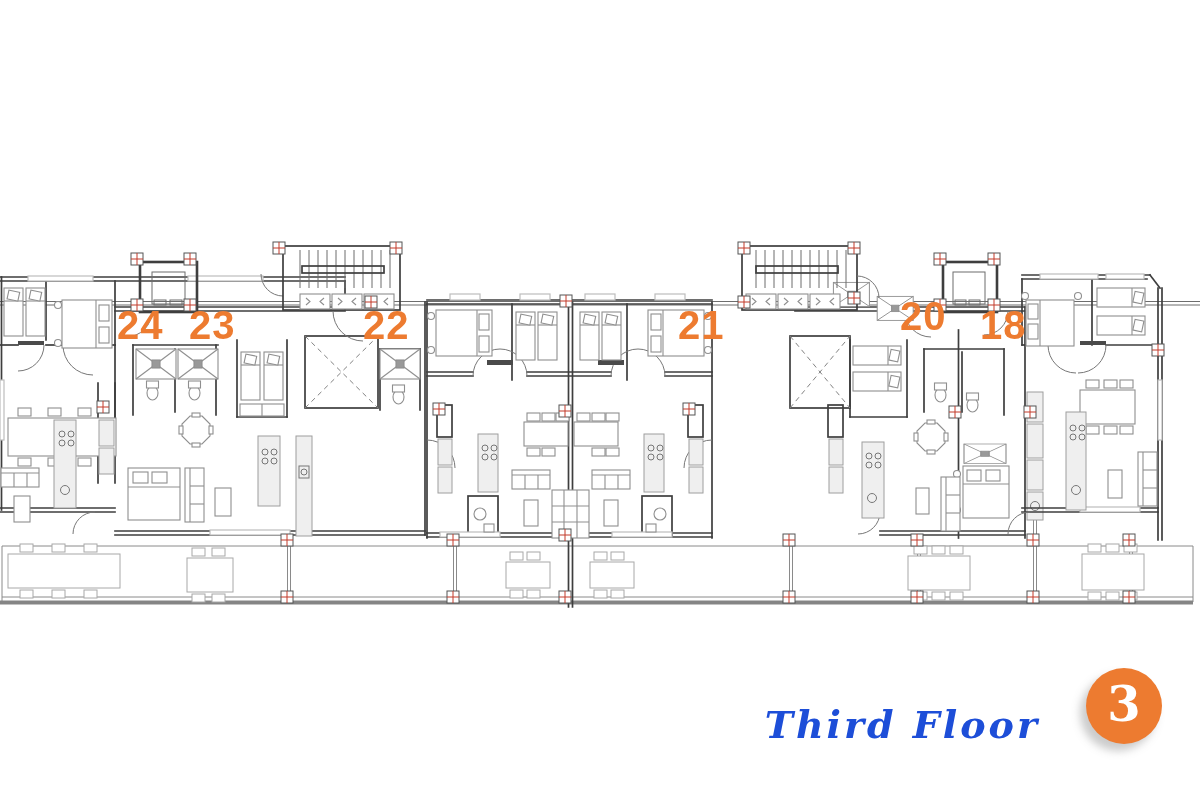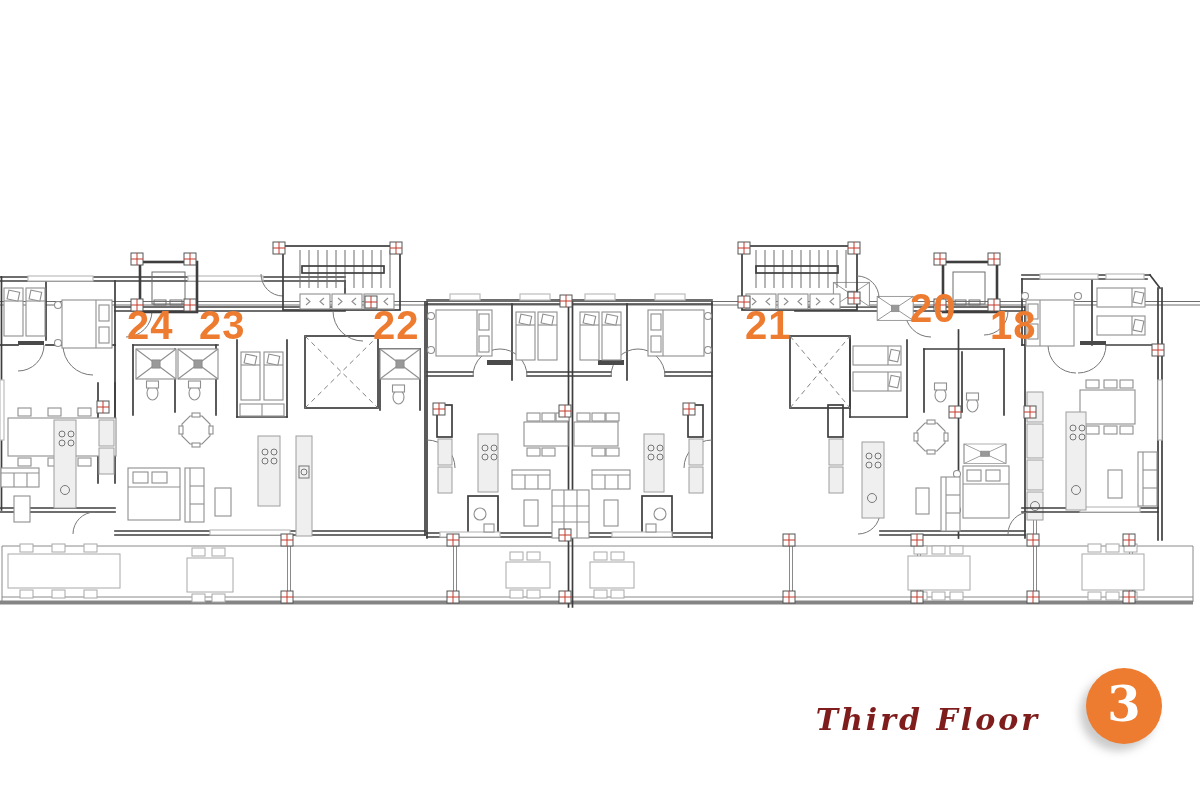--- a/index.html
+++ b/index.html
@@ -1,25 +1,25 @@
 <!DOCTYPE html>
 <html><head>
 <meta charset="utf-8">
 <style>
   html,body{margin:0;padding:0;background:#ffffff;}
   #stage{position:relative;width:1200px;height:800px;background:#fff;overflow:hidden;
          font-family:"Liberation Sans",sans-serif;}
   .block-title{position:absolute;top:56px;right:72px;font-family:"DejaVu Serif",serif;
          font-weight:bold;font-size:43px;letter-spacing:1px;color:#ED7B30;}
   .unit-num{position:absolute;font-family:"Liberation Sans",sans-serif;font-weight:bold;
-         font-size:40px;color:#ED7B30;letter-spacing:1px;line-height:1;padding-left:10px;}
+         font-size:40px;color:#ED7B30;letter-spacing:1px;line-height:1;}
   .floor-es{position:absolute;top:668px;right:160px;font-family:"DejaVu Serif",serif;
          font-weight:bold;font-size:29px;letter-spacing:3px;color:#ED7B30;white-space:nowrap;}
   .floor-en{position:absolute;top:702px;right:160px;font-family:"DejaVu Serif",serif;
-         font-weight:bold;font-style:italic;font-size:30px;letter-spacing:3px;color:#7f1d1d;white-space:nowrap;}
+         font-weight:bold;font-style:italic;font-size:38px;letter-spacing:3px;color:#1d4ed8;white-space:nowrap;}
   .floor-badge{position:absolute;left:1086px;top:668px;width:76px;height:76px;border-radius:50%;
          background:#ED7B30;box-shadow:-6px 7px 9px rgba(140,140,140,0.45);
          display:flex;align-items:center;justify-content:center;}
   .floor-badge span{font-family:"DejaVu Serif",serif;font-weight:bold;font-size:48px;color:#ffffff;
          transform:translateY(-2px);}
   svg{position:absolute;left:0;top:0;}
   .w{stroke:#3e3e3e;fill:none;stroke-width:1.7;stroke-linecap:square;}
   .w2{stroke:#3e3e3e;fill:none;stroke-width:2.6;stroke-linecap:square;}
   .thin{stroke:#6d6d6d;fill:none;stroke-width:1;}
   .f{stroke:#8f8f8f;fill:#ffffff;stroke-width:1.1;}
@@ -594,21 +594,21 @@
       <use href="#mk" x="1122" y="533"></use>
         <use href="#mk" x="1122" y="590"></use>
       <use href="#mk" x="1151" y="343"></use>
     </g>
   </svg>
 
 
   <div class="unit-num" style="left:117px;top:305px;">24</div>
   <div class="unit-num" style="left:189px;top:305px;text-align:center;">23</div>
   <div class="unit-num" style="left:363px;top:305px;">22</div>
-  <div class="unit-num" style="left:735px;top:305px;">21</div>
-  <div class="unit-num" style="left:900px;top:288px;">20</div>
+  <div class="unit-num" style="left:678px;top:305px;">21</div>
+  <div class="unit-num" style="left:900px;top:296px;">20</div>
   <div class="unit-num" style="left:980px;top:305px;">18</div>
 
   <div class="floor-en">Third Floor</div>
   <div class="floor-badge">
     <span>3</span>
   </div>
 </div>
 
 </body></html>

